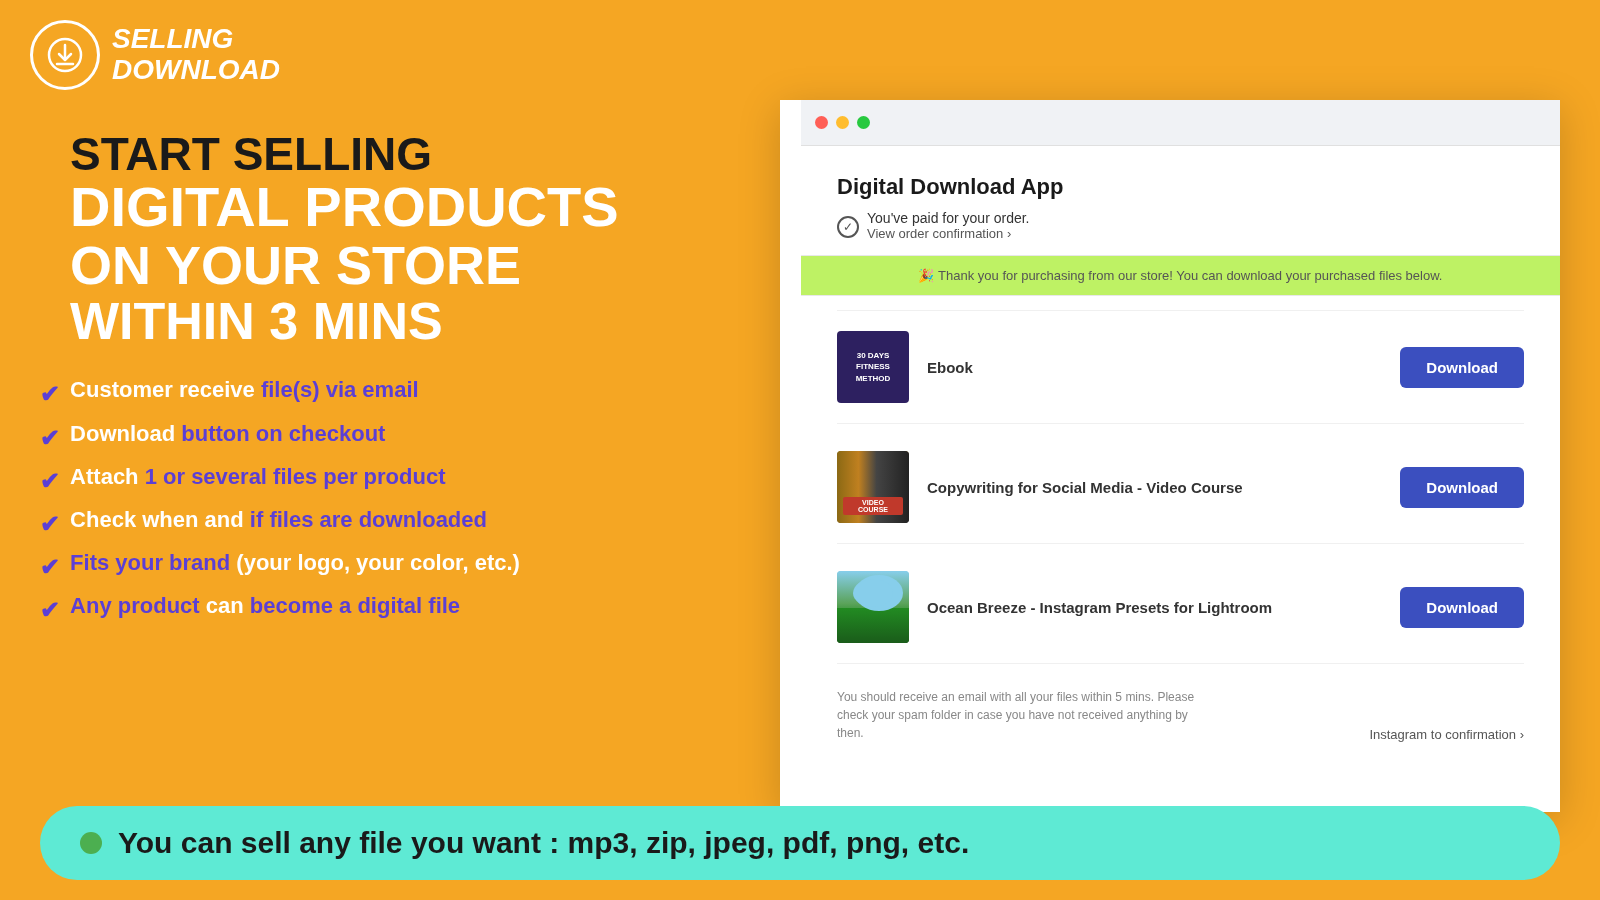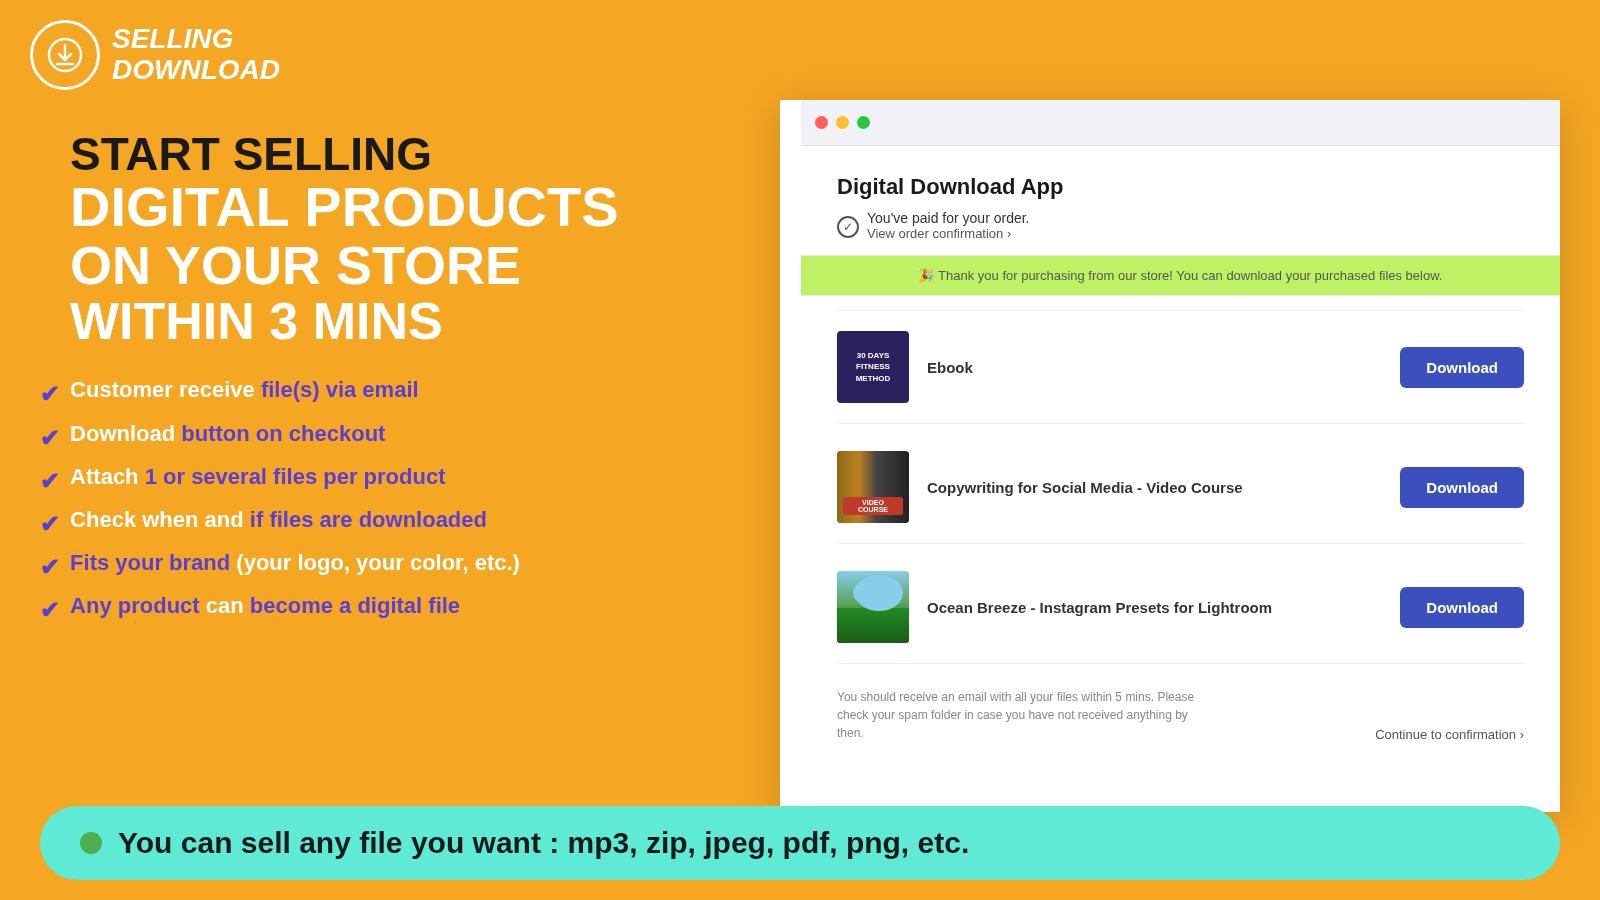--- a/index.html
+++ b/index.html
@@ -417,21 +417,21 @@
           <div style="position:absolute;bottom:0;left:0;right:0;height:35px;background:linear-gradient(to bottom,#228B22,#1a5c1a);"></div>
           <div style="position:absolute;top:8px;left:50%;transform:translateX(-50%);width:40px;height:28px;background:#87CEEB;border-radius:50%;box-shadow:6px 0 0 4px #87CEEB;"></div>
         </div>
         <div class="product-name">Ocean Breeze - Instagram Presets for Lightroom</div>
         <button class="download-btn">Download</button>
       </div>
     </div>
 
     <div class="footer-area">
       <div class="footer-note">You should receive an email with all your files within 5 mins. Please check your spam folder in case you have not received anything by then.</div>
-      <div class="continue-link">Continue to confirmation ›</div>
+      <div class="continue-link">Instagram to confirmation ›</div>
     </div>
   </div>
 </div>
 
 <div class="bottom-banner">
   <div class="green-dot"></div>
   <div class="bottom-text">You can sell any file you want : mp3, zip, jpeg, pdf, png, etc.</div>
 </div>
 
 </body></html>

